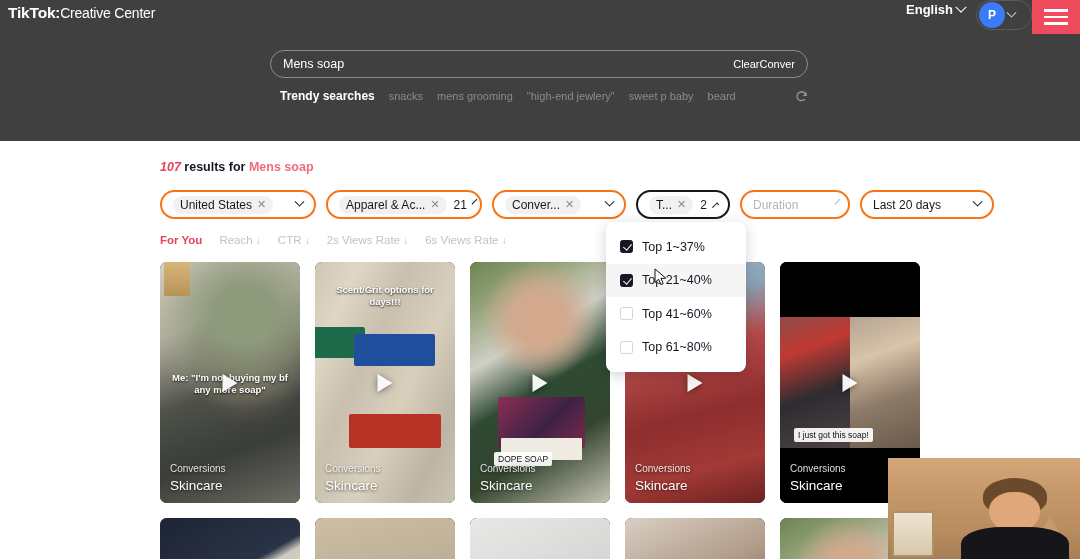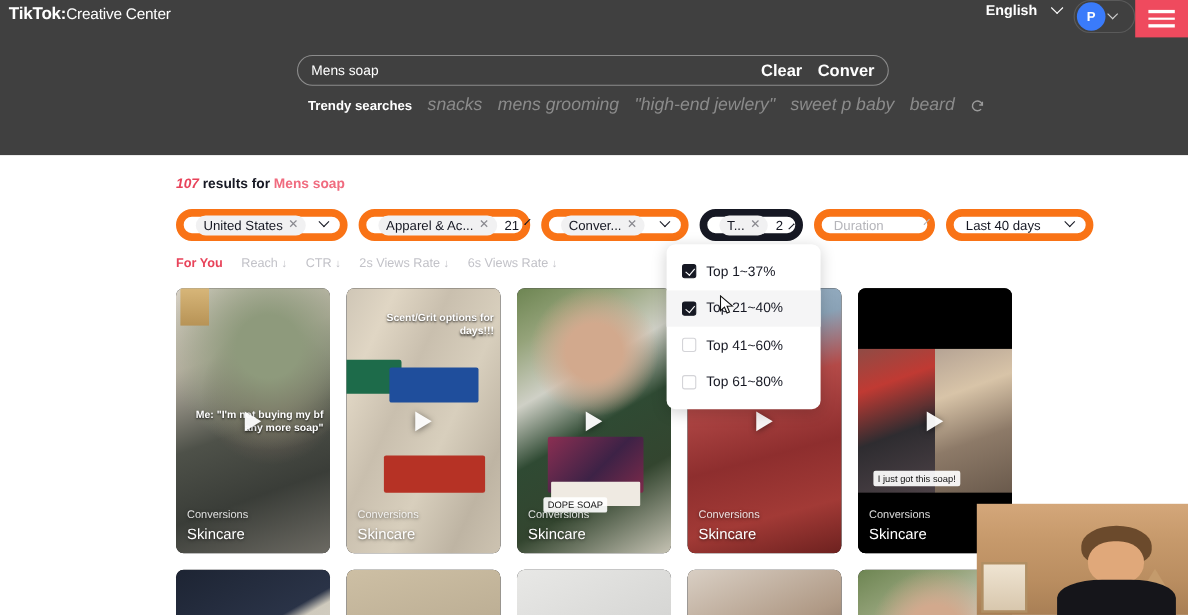--- a/index.html
+++ b/index.html
@@ -21,21 +21,21 @@
     color: #ffffff; font-size: 15px; letter-spacing: -0.2px;
     white-space: nowrap;
   }
   .brand .tt { font-weight: bold; font-size: 15.5px; }
   .brand .colon { font-weight: bold; }
   .brand .cc { font-weight: normal; font-size: 14px; }
 
   .lang {
     position: absolute; right: 115px; top: 2px;
     color: #ffffff; font-size: 13px; font-weight: bold;
-    display: flex; align-items: center; gap: 14px;
+    display: flex; align-items: center; gap: 4px;
     cursor: pointer;
   }
   .chev {
     display: inline-block; width: 8px; height: 8px;
     border-right: 1.6px solid currentColor; border-bottom: 1.6px solid currentColor;
     transform: rotate(45deg) translate(-2px,-2px);
   }
 
   .account {
     position: absolute; right: 48px; top: 0px;
@@ -62,30 +62,30 @@
     position: absolute; left: 270px; top: 50px; width: 538px; height: 28px;
     border: 1.1px solid #8c8c8c; border-radius: 16px;
     display: flex; align-items: center; padding: 0 12px;
   }
   .searchwrap input {
     flex: 1; background: transparent; border: none; outline: none;
     color: #ffffff; font-family: inherit; font-size: 12.5px;
   }
   .searchwrap input::placeholder { color: #7d7d7d; }
   .sbtn {
-    color: #ffffff; font-size: 15px; font-weight: bold;
-    margin-left: 14px; cursor: pointer; white-space: nowrap;
+    color: #ffffff; font-size: 11px; font-weight: normal;
+    margin-left: 0; cursor: pointer; white-space: nowrap;
   }
 
   .trendy {
     position: absolute; left: 280px; top: 88px; width: 528px; height: 16px;
     display: flex; align-items: center; gap: 14px;
   }
   .trendy .lbl { color: #ffffff; font-size: 12px; font-weight: bold; white-space: nowrap; }
-  .trendy .tg { color: #8b8b8b; font-size: 16px; white-space: nowrap; cursor: pointer; font-style: italic; }
+  .trendy .tg { color: #8b8b8b; font-size: 11px; white-space: nowrap; cursor: pointer; }
   .refresh {
     margin-left: auto; width: 13px; height: 13px; cursor: pointer;
     color: #9a9a9a;
   }
   .refresh svg { display: block; }
 
   
   .resline {
     position: absolute; left: 160px; top: 160px;
     font-size: 12.5px; white-space: nowrap;
@@ -93,21 +93,21 @@
   .resline .num { color: #e8435a; font-weight: bold; font-style: italic; }
   .resline .mid { color: #161823; font-weight: bold; }
   .resline .q { color: #f06b7f; font-weight: bold; }
 
   
   .filters {
     position: absolute; left: 160px; top: 190px;
     display: flex; align-items: center; gap: 10px;
   }
   .chip {
-    height: 29px; border-radius: 15px; border: 7px solid #f97316;
+    height: 29px; border-radius: 15px; border: 2px solid #f97316;
     background: #ffffff; display: flex; align-items: center;
     padding: 0 11px; gap: 7px; cursor: pointer; white-space: nowrap;
   }
   .chip.wide { width: 156px; }
   .chip.med  { width: 134px; }
   .chip.sm   { width: 110px; gap: 39px; }
   .chip .ctxt { font-size: 12px; color: #161823; }
   .chip .ctxt.ph { color: #b5b5ba; }
   .chip .pill {
     background: #f1f1f2; border-radius: 12px; padding: 2px 7px;
@@ -177,21 +177,21 @@
     width: 0; height: 0; border-left: 15px solid rgba(255,255,255,0.95);
     border-top: 9.5px solid transparent; border-bottom: 9.5px solid transparent;
     filter: drop-shadow(0 1px 3px rgba(0,0,0,.5));
   }
   .cardmeta { position: absolute; left: 10px; bottom: 10px; }
   .cardmeta .obj { color: rgba(255,255,255,0.86); font-size: 10px; margin-bottom: 4px;
     text-shadow: 0 1px 3px rgba(0,0,0,.6); }
   .cardmeta .ind { color: #ffffff; font-size: 13.5px;
     text-shadow: 0 1px 3px rgba(0,0,0,.6); }
   .ovl-text {
-    position: absolute; left: 6px; right: 6px; text-align: right;
+    position: absolute; left: 6px; right: 6px; text-align: center;
     color: #fff; font-weight: bold; font-size: 9.5px; line-height: 1.3;
     text-shadow: 0 1px 2px rgba(0,0,0,.85);
   }
   .cap-box {
     position: absolute; background: rgba(255,255,255,0.92); color: #111;
     font-size: 8.5px; padding: 2px 4px; border-radius: 2px; white-space: nowrap;
   }
   .letterbox-t, .letterbox-b {
     position: absolute; left: 0; right: 0; background: #000;
   }
@@ -349,21 +349,21 @@
       <span class="cnt">2</span>
       <span class="cchev up"></span>
     </div>
 
     <div class="chip sm">
       <span class="ctxt ph">Duration</span>
       <span class="cchev gray"></span>
     </div>
 
     <div class="chip med">
-      <span class="ctxt">Last 40 days</span>
+      <span class="ctxt">Last 20 days</span>
       <span class="cchev"></span>
     </div>
   </div>
 
   <div class="sorts">
     <span class="sort act">
       <span>For You</span>
     </span>
     <span class="sort">
       <span>Reach</span>

